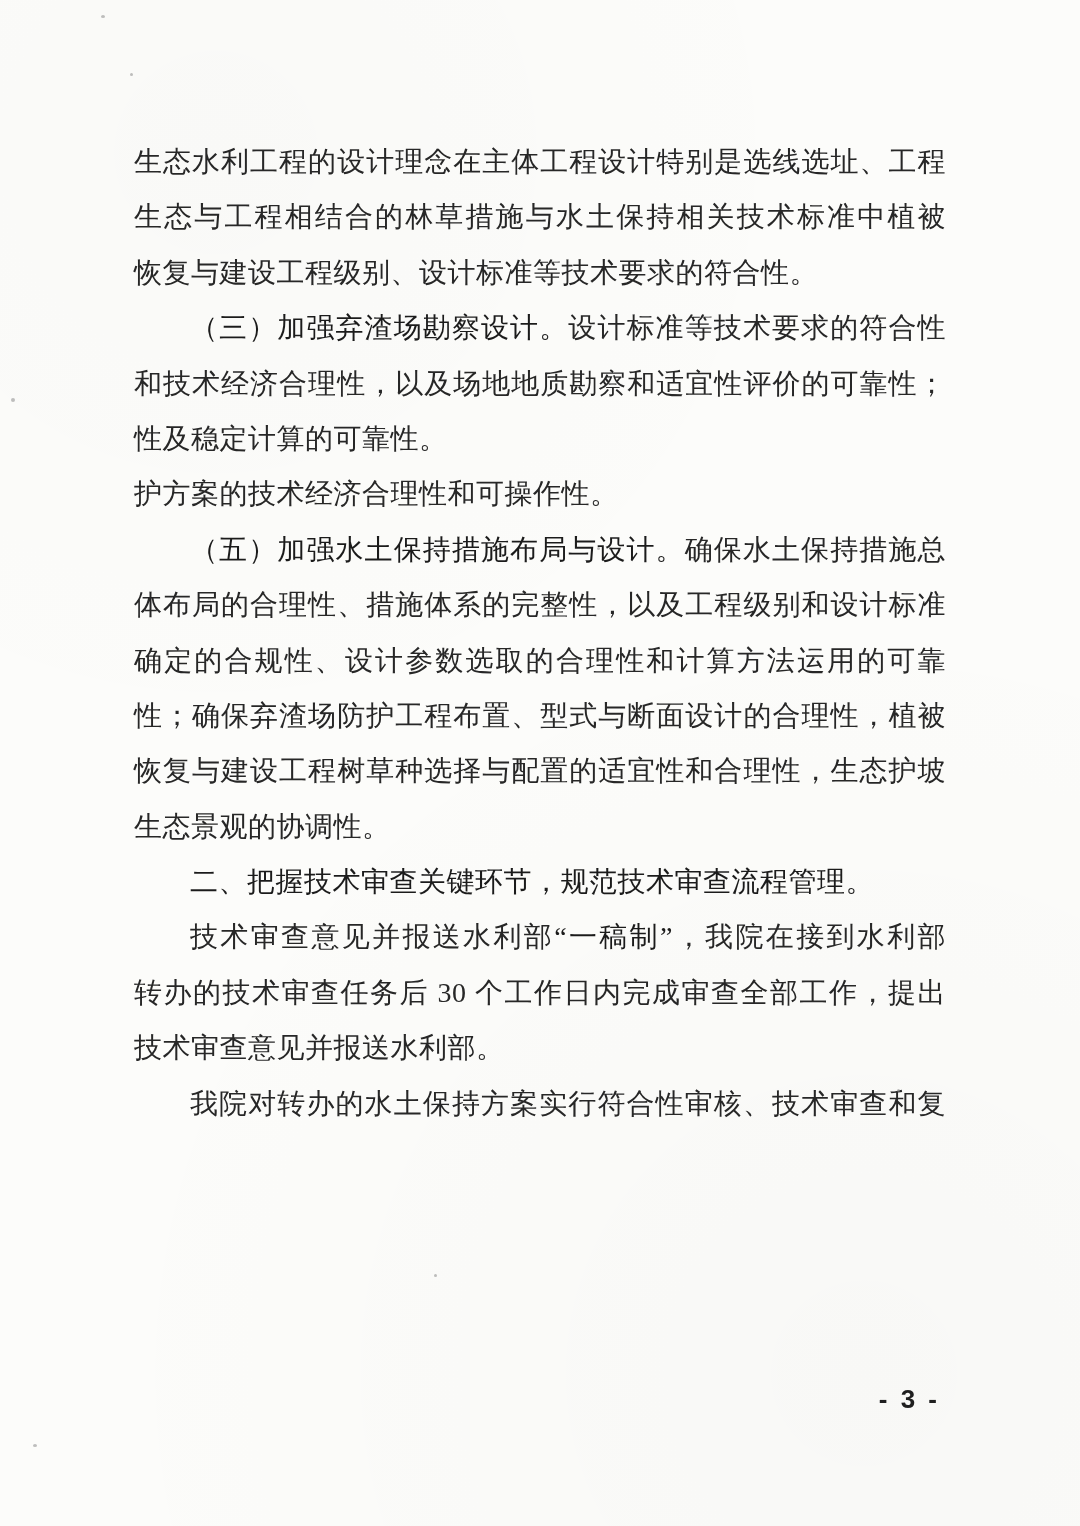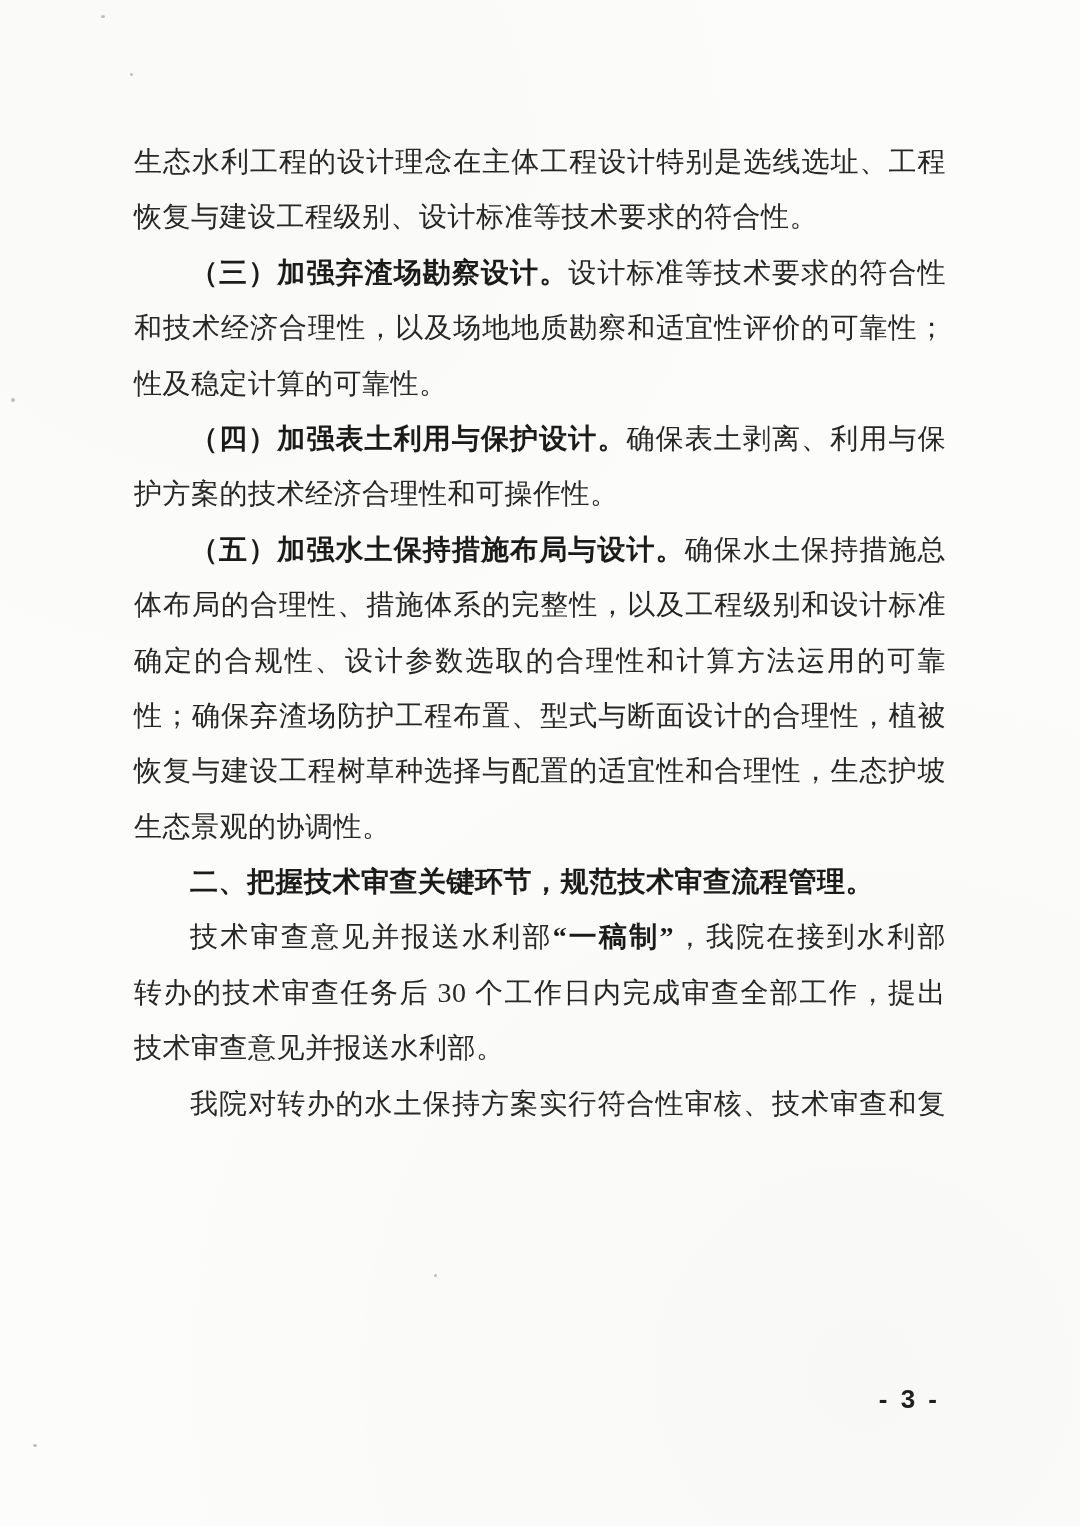--- a/index.html
+++ b/index.html
@@ -39,21 +39,21 @@
   }
   .line.full {
     text-align: justify;
     text-align-last: justify;
     text-justify: inter-character;
   }
   .line.indent {
     text-indent: 56px;
   }
   .seg-b {
-    font-weight: bold;
+    font-weight: normal;
     color: #1b1b1b;
   }
   .seg-r {
     font-weight: normal;
   }
   .page-number {
     position: absolute;
     top: 1384px;
     right: 140px;
     font-size: 26px;
@@ -71,25 +71,25 @@
   }
 </style>
 </head>
 <body>
 
 <div class="scan-bg"></div>
 
 <div class="page-text">
   <div>
       <div class="line full"><span class="seg-r">生态水利工程的设计理念在主体工程设计特别是选线选址、工程</span></div>
+      <div class="line full"><span class="seg-r">生态与工程相结合的林草措施与水土保持相关技术标准中植被</span></div>
       <div class="line"><span class="seg-r">恢复与建设工程级别、设计标准等技术要求的符合性。</span></div>
       <div class="line full indent"><span class="seg-b">（三）加强弃渣场勘察设计。</span><span class="seg-r">设计标准等技术要求的符合性</span></div>
       <div class="line full"><span class="seg-r">和技术经济合理性，以及场地地质勘察和适宜性评价的可靠性；</span></div>
       <div class="line"><span class="seg-r">性及稳定计算的可靠性。</span></div>
-      <div class="line full indent"><span class="seg-b">（四）加强表土利用与保护设计。</span><span class="seg-r">确保表土剥离、利用与保</span></div>
       <div class="line"><span class="seg-r">护方案的技术经济合理性和可操作性。</span></div>
       <div class="line full indent"><span class="seg-b">（五）加强水土保持措施布局与设计。</span><span class="seg-r">确保水土保持措施总</span></div>
       <div class="line full"><span class="seg-r">体布局的合理性、措施体系的完整性，以及工程级别和设计标准</span></div>
       <div class="line full"><span class="seg-r">确定的合规性、设计参数选取的合理性和计算方法运用的可靠</span></div>
       <div class="line full"><span class="seg-r">性；确保弃渣场防护工程布置、型式与断面设计的合理性，植被</span></div>
       <div class="line full"><span class="seg-r">恢复与建设工程树草种选择与配置的适宜性和合理性，生态护坡</span></div>
       <div class="line"><span class="seg-r">生态景观的协调性。</span></div>
       <div class="line indent"><span class="seg-b">二、把握技术审查关键环节，规范技术审查流程管理。</span></div>
       <div class="line full indent"><span class="seg-r">技术审查意见并报送水利部</span><span class="seg-b">“一稿制”</span><span class="seg-r">，我院在接到水利部</span></div>
       <div class="line full"><span class="seg-r">转办的技术审查任务后 30 个工作日内完成审查全部工作，提出</span></div>

